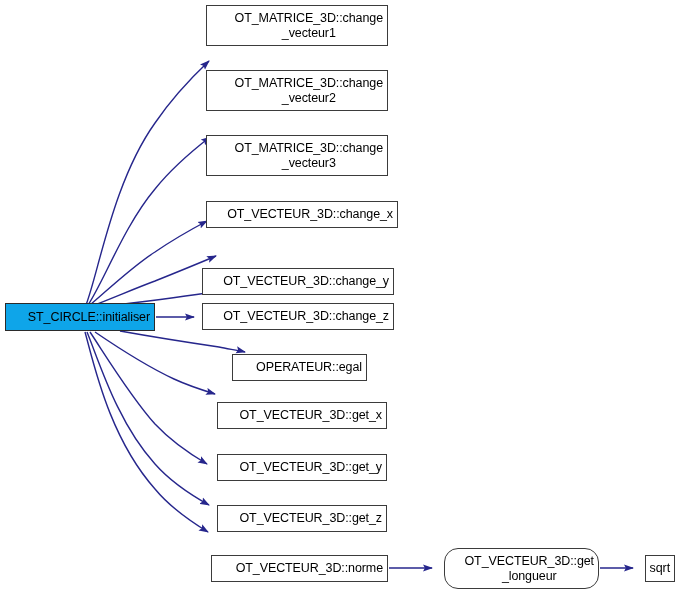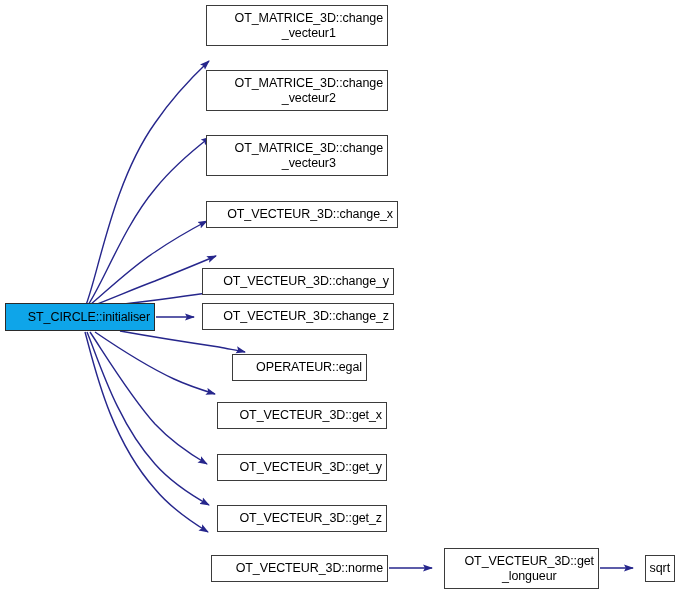--- a/index.html
+++ b/index.html
@@ -83,17 +83,17 @@
       <div class="gnode" style="left: 206px; top: 135px; width: 182px; height: 41px;"><span class="nlabel">OT_MATRICE_3D::change
 _vecteur3</span></div>
       <div class="gnode" style="left: 206px; top: 201px; width: 192px; height: 27px;"><span class="nlabel">OT_VECTEUR_3D::change_x</span></div>
       <div class="gnode" style="left: 202px; top: 252px; width: 192px; height: 27px; margin-top: 16px;"><span class="nlabel">OT_VECTEUR_3D::change_y</span></div>
       <div class="gnode" style="left: 202px; top: 303px; width: 192px; height: 27px;"><span class="nlabel">OT_VECTEUR_3D::change_z</span></div>
       <div class="gnode" style="left: 232px; top: 354px; width: 135px; height: 27px;"><span class="nlabel">OPERATEUR::egal</span></div>
       <div class="gnode" style="left: 217px; top: 402px; width: 170px; height: 27px;"><span class="nlabel">OT_VECTEUR_3D::get_x</span></div>
       <div class="gnode" style="left: 217px; top: 454px; width: 170px; height: 27px;"><span class="nlabel">OT_VECTEUR_3D::get_y</span></div>
       <div class="gnode" style="left: 217px; top: 505px; width: 170px; height: 27px; padding-left: 22px;"><span class="nlabel">OT_VECTEUR_3D::get_z</span></div>
       <div class="gnode" style="left: 211px; top: 555px; width: 177px; height: 27px; padding-left: 6px;"><span class="nlabel">OT_VECTEUR_3D::norme</span></div>
-      <div class="gnode" style="left: 444px; top: 548px; width: 155px; height: 41px;"><span class="nlabel">OT_VECTEUR_3D::get
+      <div class="gnode" style="left: 444px; top: 548px; width: 155px; height: 41px; border-radius: 14px;"><span class="nlabel">OT_VECTEUR_3D::get
 _longueur</span></div>
       <div class="gnode" style="left: 645px; top: 555px; width: 30px; height: 27px;"><span class="nlabel">sqrt</span></div>
     </div>
 </div>
 
 </body></html>

